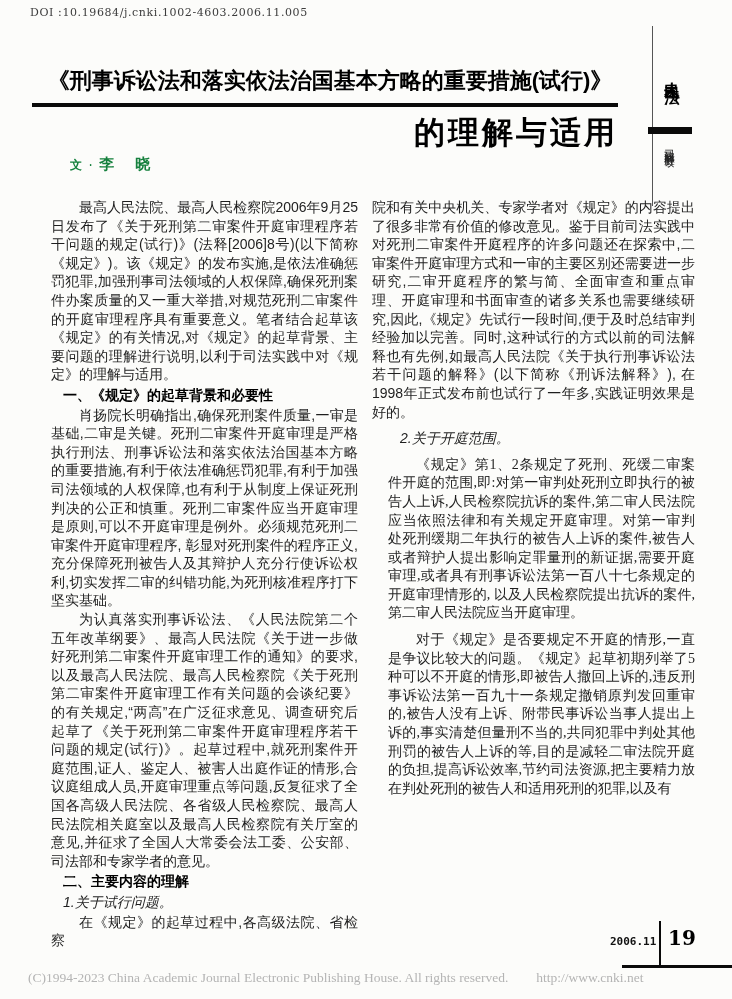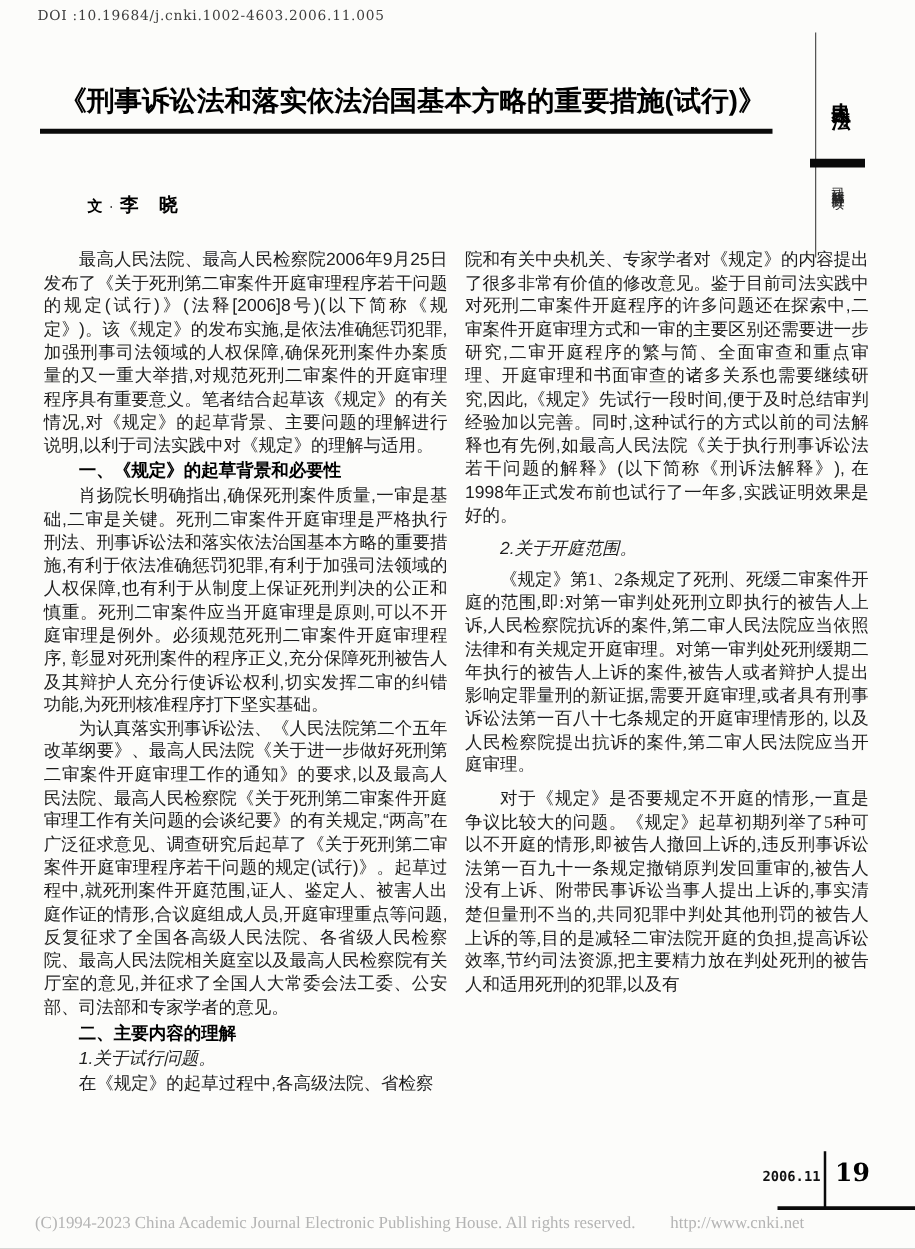--- a/index.html
+++ b/index.html
@@ -28,33 +28,33 @@
     position:absolute;left:32px;top:103px;width:586px;height:4px;
     background:#0a0a0a;
   }
   .title-line2{
     position:absolute;left:35px;top:112px;width:583px;
     font-size:31px;font-weight:bold;color:#000;
     text-align:right;letter-spacing:3px;
   }
   .byline{
     position:absolute;left:70px;top:155px;
-    font-size:15px;color:#000000;white-space:nowrap;
+    font-size:15px;color:#15803d;white-space:nowrap;font-family:Liberation Mono, monospace;
   }
   .byline .prefix{font-size:12px;font-weight:bold;}
   .byline .dot{font-size:12px;padding:0 5px;}
   .byline .name{font-size:15px;font-weight:bold;letter-spacing:6px;}
   .columns{
     position:absolute;left:35px;top:198px;width:660px;height:752px;
     display:flex;gap:14px;
   }
   .col{width:323px;font-size:14px;line-height:18.6px;
     text-align:justify;color:#1e1e1e;}
   .blk{margin:0;}
-  .blk.p{text-indent:2em;}
+  .blk.p{text-indent:2em;margin-left:16px;}
   .blk.cont{text-indent:0;}
   .blk.h{font-weight:bold;text-indent:2em;color:#000;margin-top:2px;margin-bottom:1px;}
   .blk.sub{font-style:italic;text-indent:2em;margin-top:2px;margin-bottom:1px;}
   .col-right .blk.p{margin-top:8px;font-family:Liberation Serif, serif;}
   .col-right .blk.sub{margin-top:8px;}
   
   .side-rule{
     position:absolute;left:652px;top:26px;width:1px;height:180px;background:#555;
   }
   .journal-vert{
@@ -96,20 +96,21 @@
 </style>
 </head>
 <body>
 
 <div class="page">
 
   <div class="doi">DOI :10.19684/j.cnki.1002-4603.2006.11.005</div>
 
   <div class="title-line1">《刑事诉讼法和落实依法治国基本方略的重要措施(试行)》</div>
   <div class="title-rule"></div>
+  <div class="title-line2">的理解与适用</div>
 
   <div class="byline">
     <span class="prefix">文</span><span class="dot">·</span><span class="name">李 晓</span>
   </div>
 
   <div class="columns">
     <div class="col col-left">
         <div class="blk p">最高人民法院、最高人民检察院2006年9月25日发布了《关于死刑第二审案件开庭审理程序若干问题的规定(试行)》(法释[2006]8号)(以下简称《规定》)。该《规定》的发布实施,是依法准确惩罚犯罪,加强刑事司法领域的人权保障,确保死刑案件办案质量的又一重大举措,对规范死刑二审案件的开庭审理程序具有重要意义。笔者结合起草该《规定》的有关情况,对《规定》的起草背景、主要问题的理解进行说明,以利于司法实践中对《规定》的理解与适用。</div>
         <div class="blk h">一、《规定》的起草背景和必要性</div>
         <div class="blk p">肖扬院长明确指出,确保死刑案件质量,一审是基础,二审是关键。死刑二审案件开庭审理是严格执行刑法、刑事诉讼法和落实依法治国基本方略的重要措施,有利于依法准确惩罚犯罪,有利于加强司法领域的人权保障,也有利于从制度上保证死刑判决的公正和慎重。死刑二审案件应当开庭审理是原则,可以不开庭审理是例外。必须规范死刑二审案件开庭审理程序, 彰显对死刑案件的程序正义,充分保障死刑被告人及其辩护人充分行使诉讼权利,切实发挥二审的纠错功能,为死刑核准程序打下坚实基础。</div>

